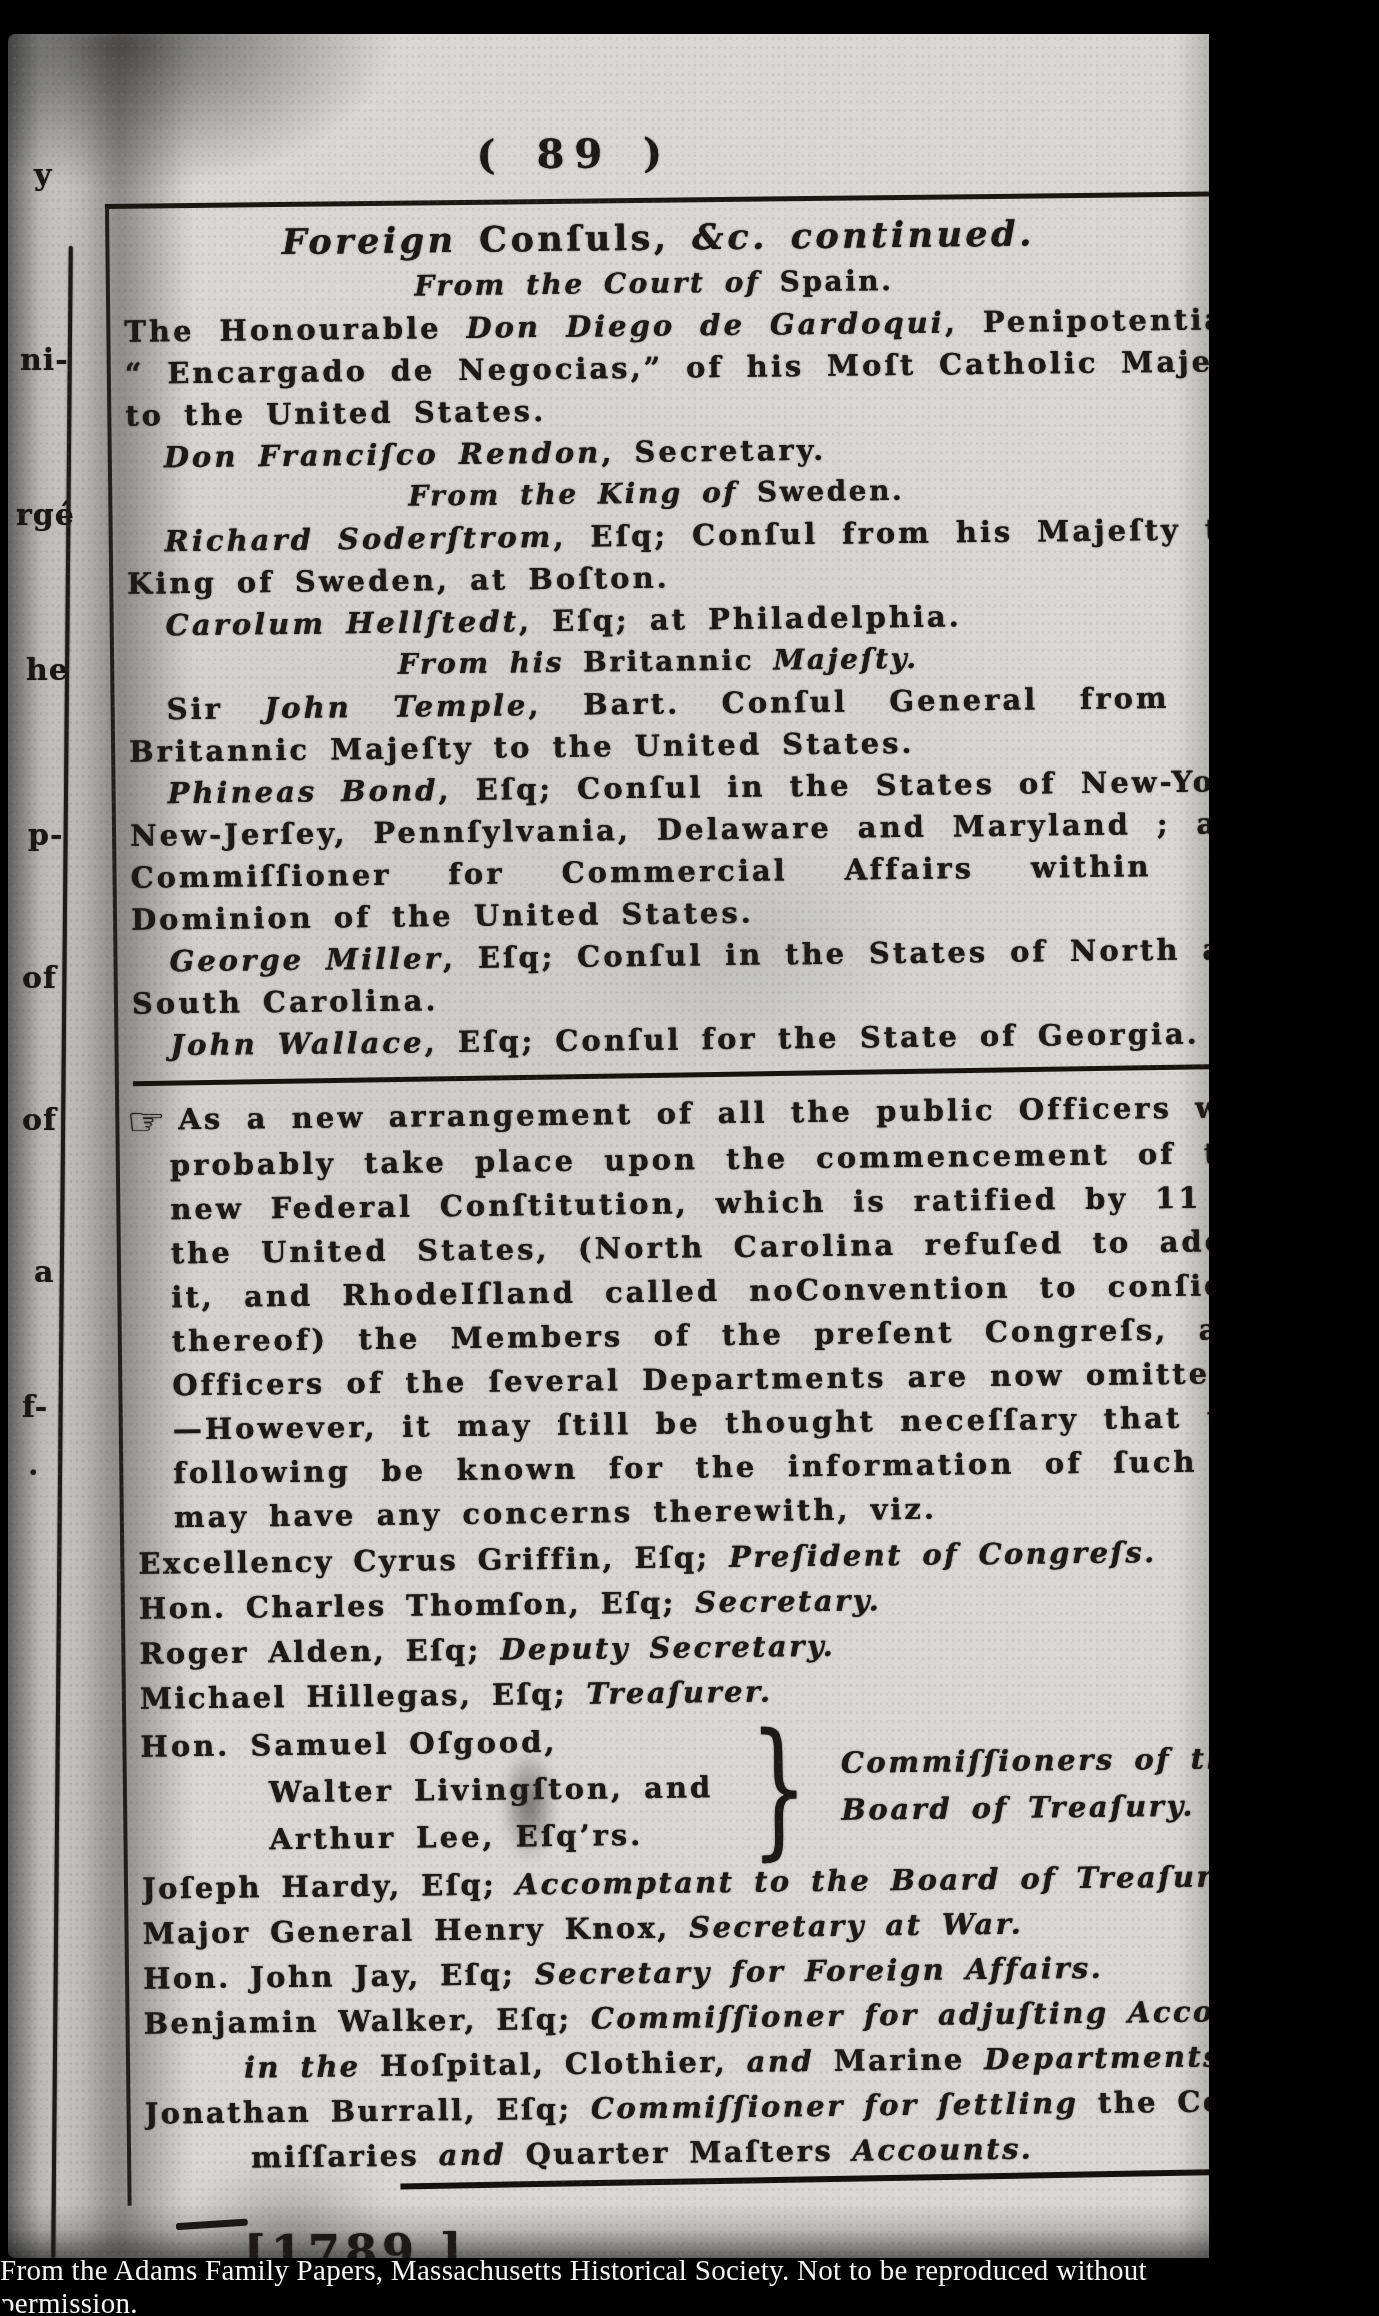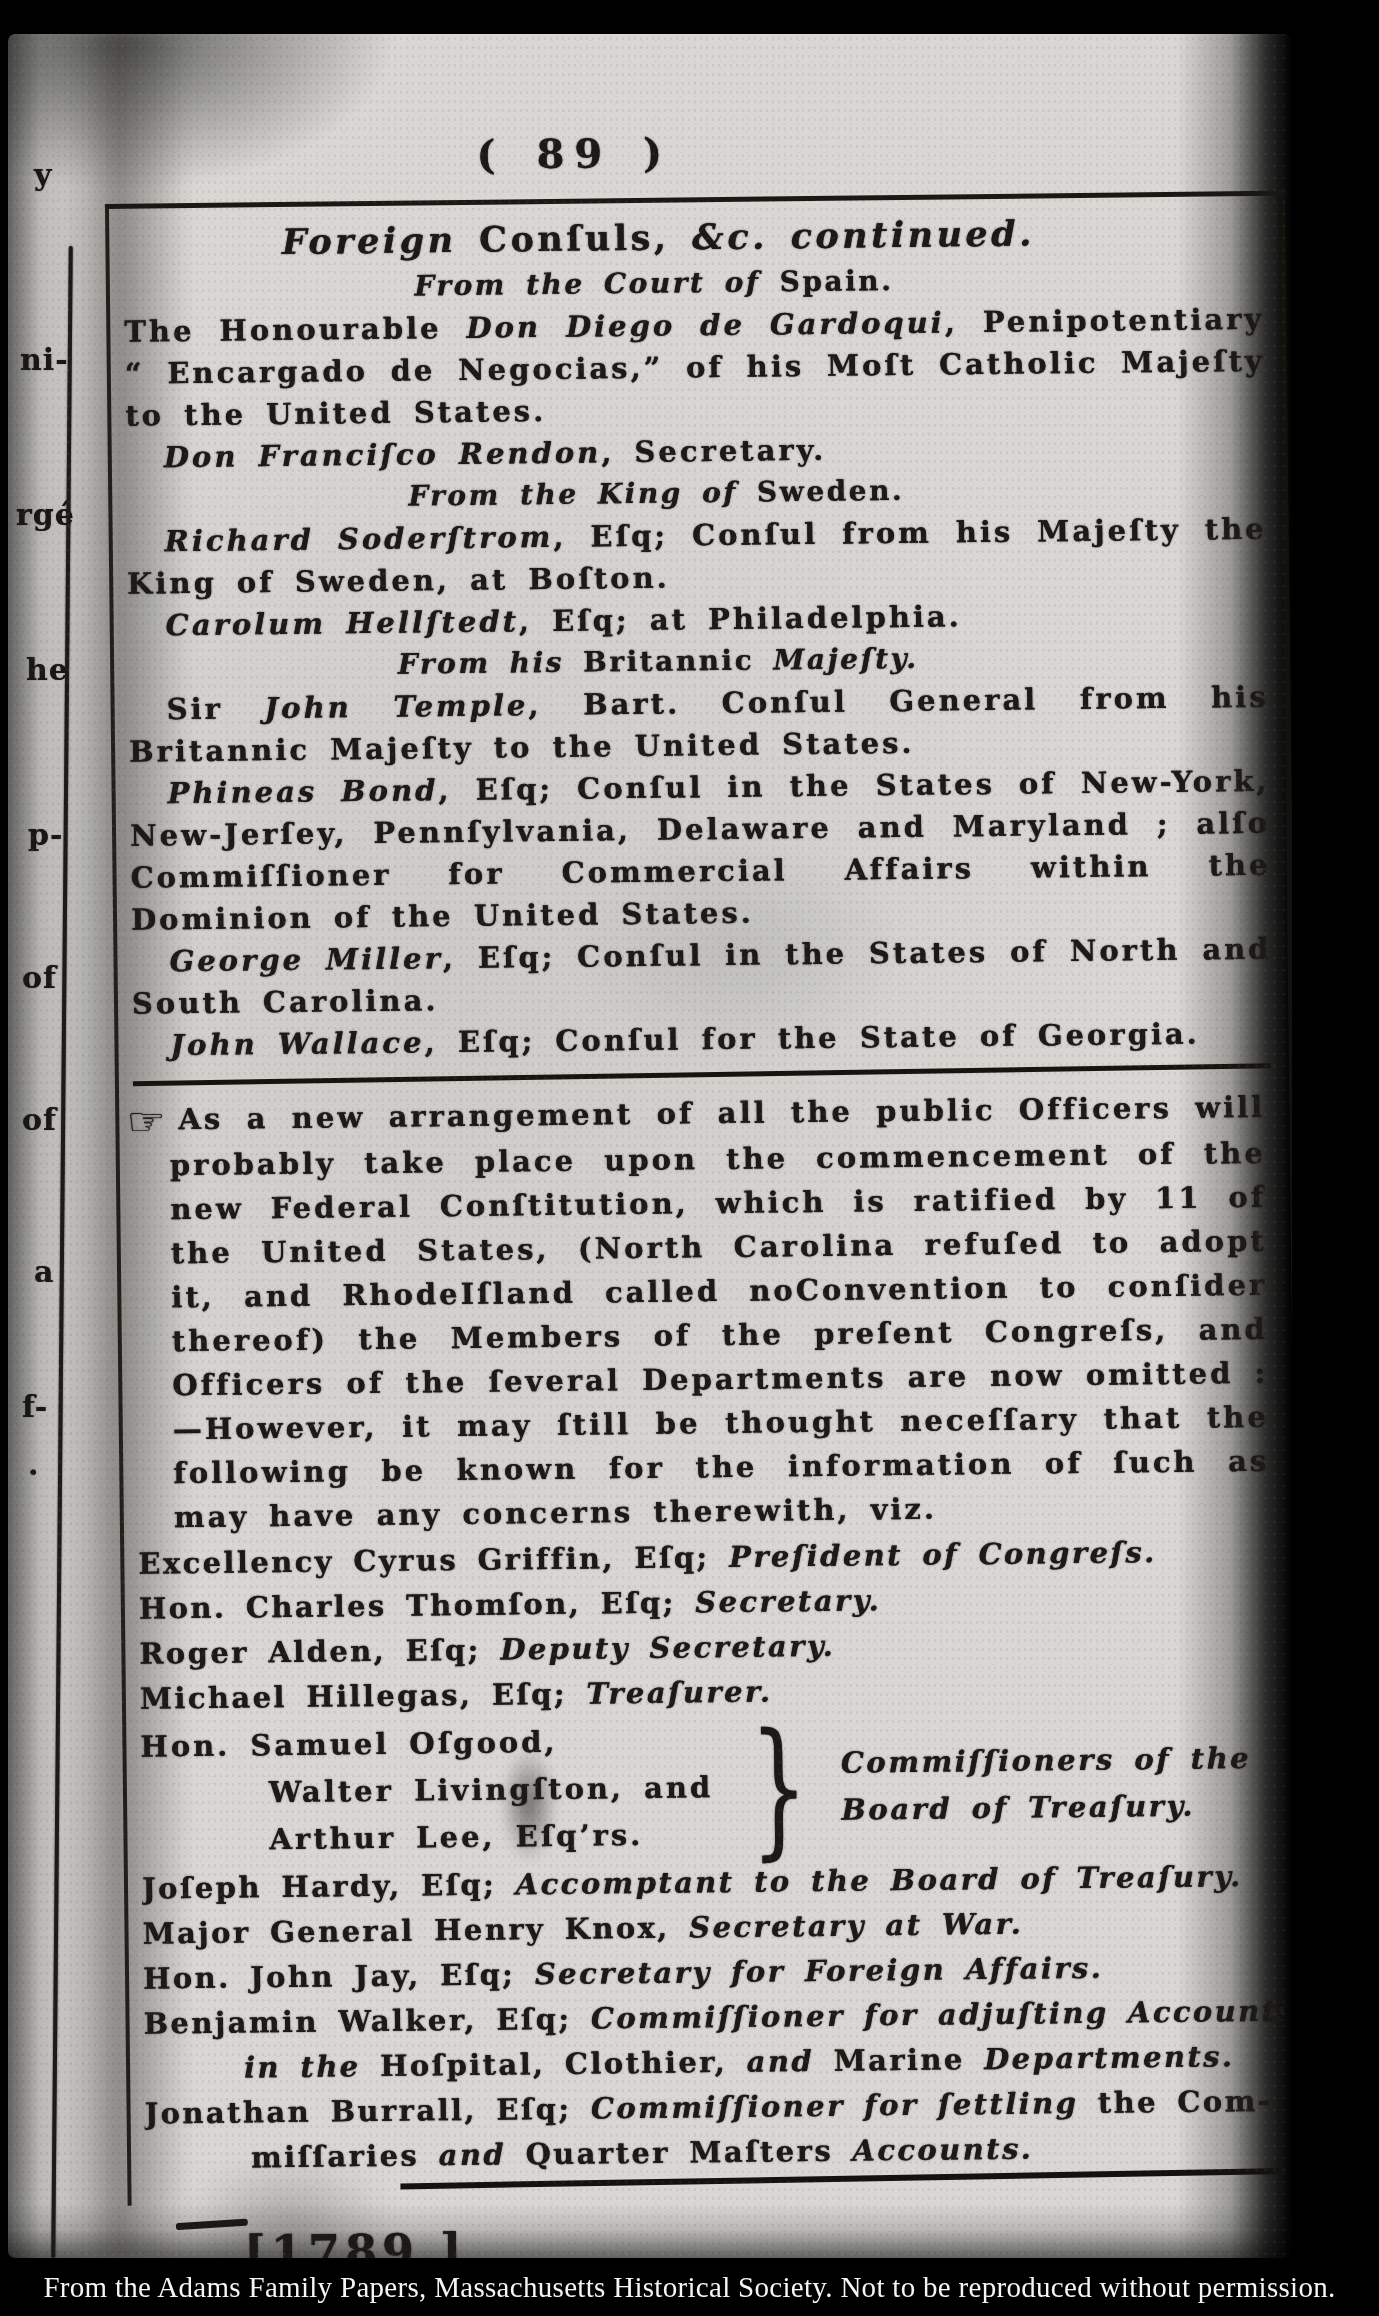--- a/index.html
+++ b/index.html
@@ -1,16 +1,16 @@
 <!DOCTYPE html>
 <html><head>
 <meta charset="utf-8">
 <style>
   html,body{margin:0;padding:0;background:#000;}
-  .photo{position:relative;width:1379px;height:2316px;background:#000;overflow:hidden;
+  .photo{position:relative;width:1209px;height:2316px;background:#000;overflow:hidden;
          font-family:"DejaVu Serif","Liberation Serif",serif;border-radius:27px;}
 
   
   .paper{position:absolute;left:8px;top:34px;width:1284px;height:2224px;border-radius:7px;
          background:
            radial-gradient(ellipse 420px 240px at 9% 0%, rgba(0,0,0,.55), transparent 65%),
            linear-gradient(90deg, rgba(0,0,0,.55), rgba(0,0,0,.14) 2.5%, transparent 6%),
            linear-gradient(270deg, #000 0px, rgba(0,0,0,.8) 26px, rgba(0,0,0,.28) 62px, transparent 115px),
            linear-gradient(0deg, rgba(0,0,0,.55), rgba(0,0,0,.15) 28px, transparent 55px),
            radial-gradient(circle at 34% 42%, rgba(0,0,0,.06), transparent 45%),

